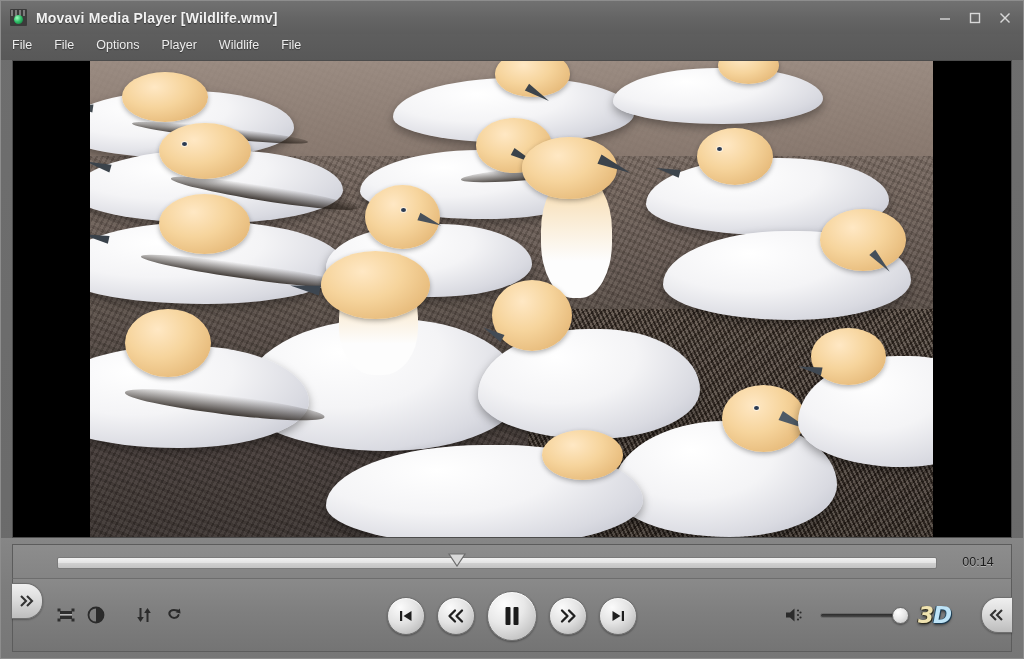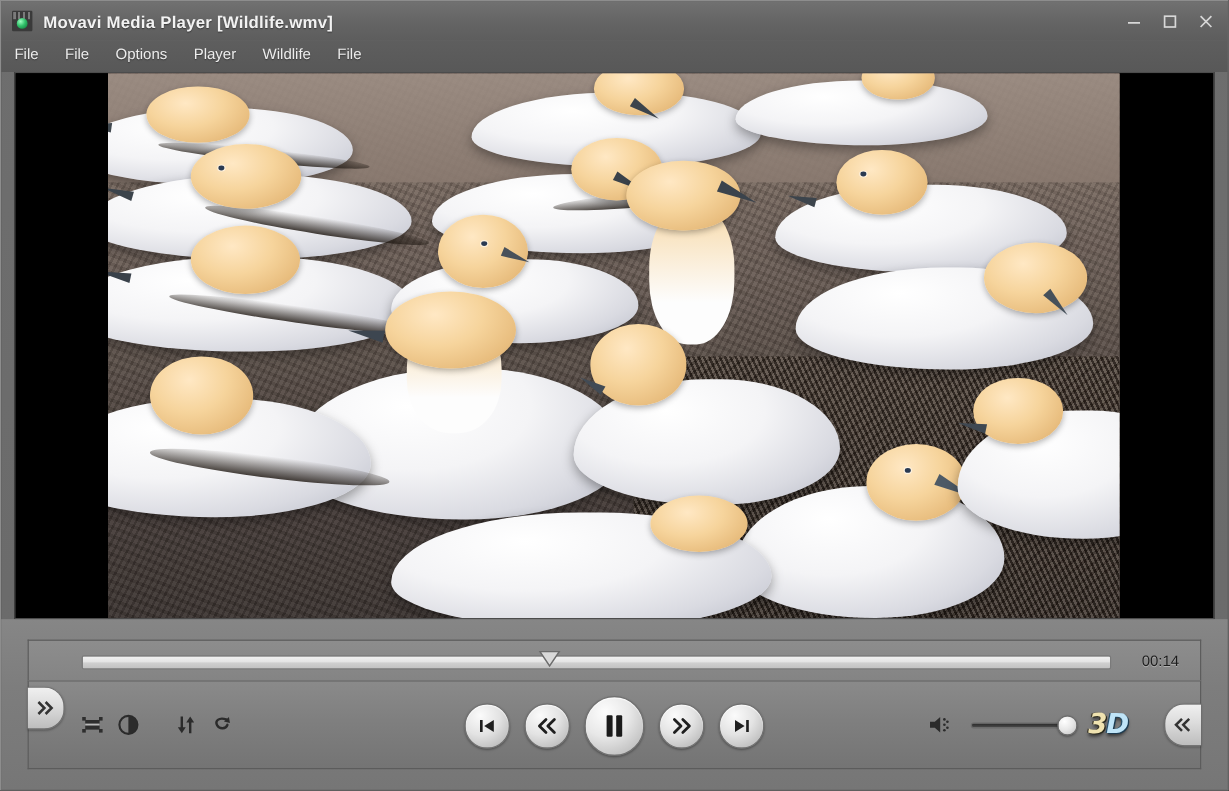--- a/index.html
+++ b/index.html
@@ -133,21 +133,21 @@
     border-color:transparent;
   }
   .eye{
     position:absolute;width:5px;height:4px;border-radius:50%;
     background:#2a3a52;box-shadow:0 0 0 1px rgba(255,255,255,.55);
   }
   
   .controls{
     flex:0 0 auto;position:relative;
     background:linear-gradient(to bottom,#868686 0%,#7d7d7d 40%,#767676 100%);
-    padding:11px;
+    padding:0;
   }
   .seekrow{
     height:34px;display:flex;align-items:center;
     padding:0 0 0 0;position:relative;
     margin:6px 11px 0 11px;
     border:1px solid #5c5c5c;
     border-bottom:none;
     background:linear-gradient(to bottom,#8d8d8d,#848484);
     box-sizing:border-box;
   }

